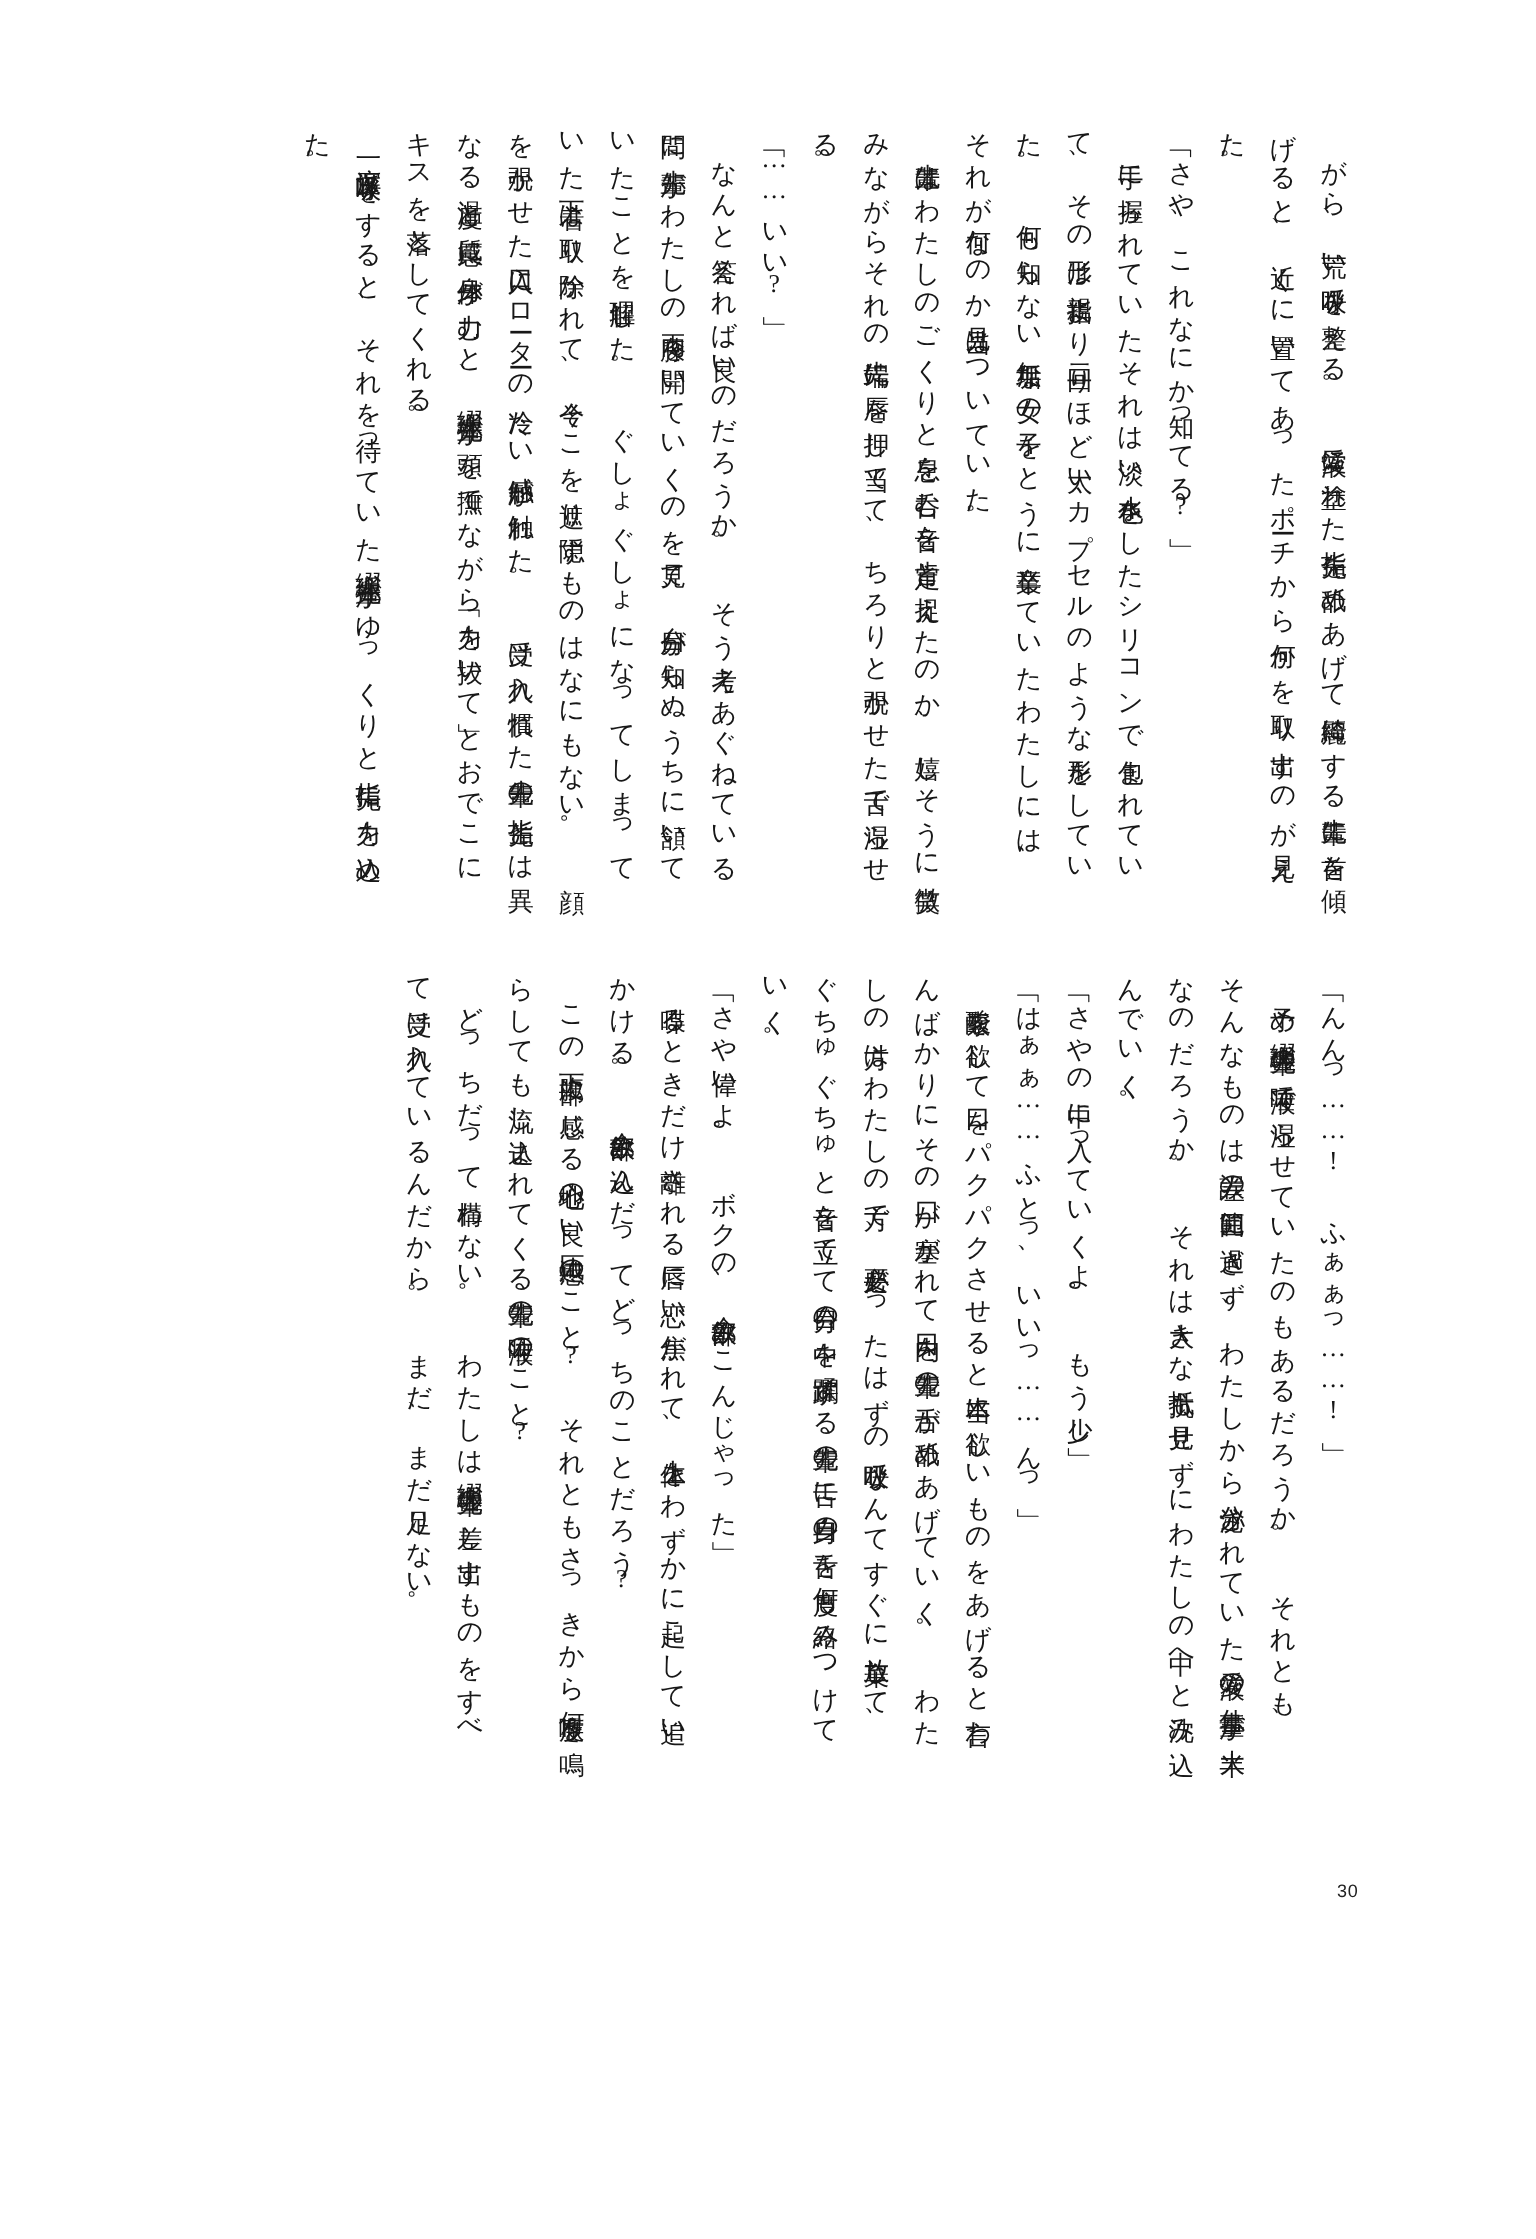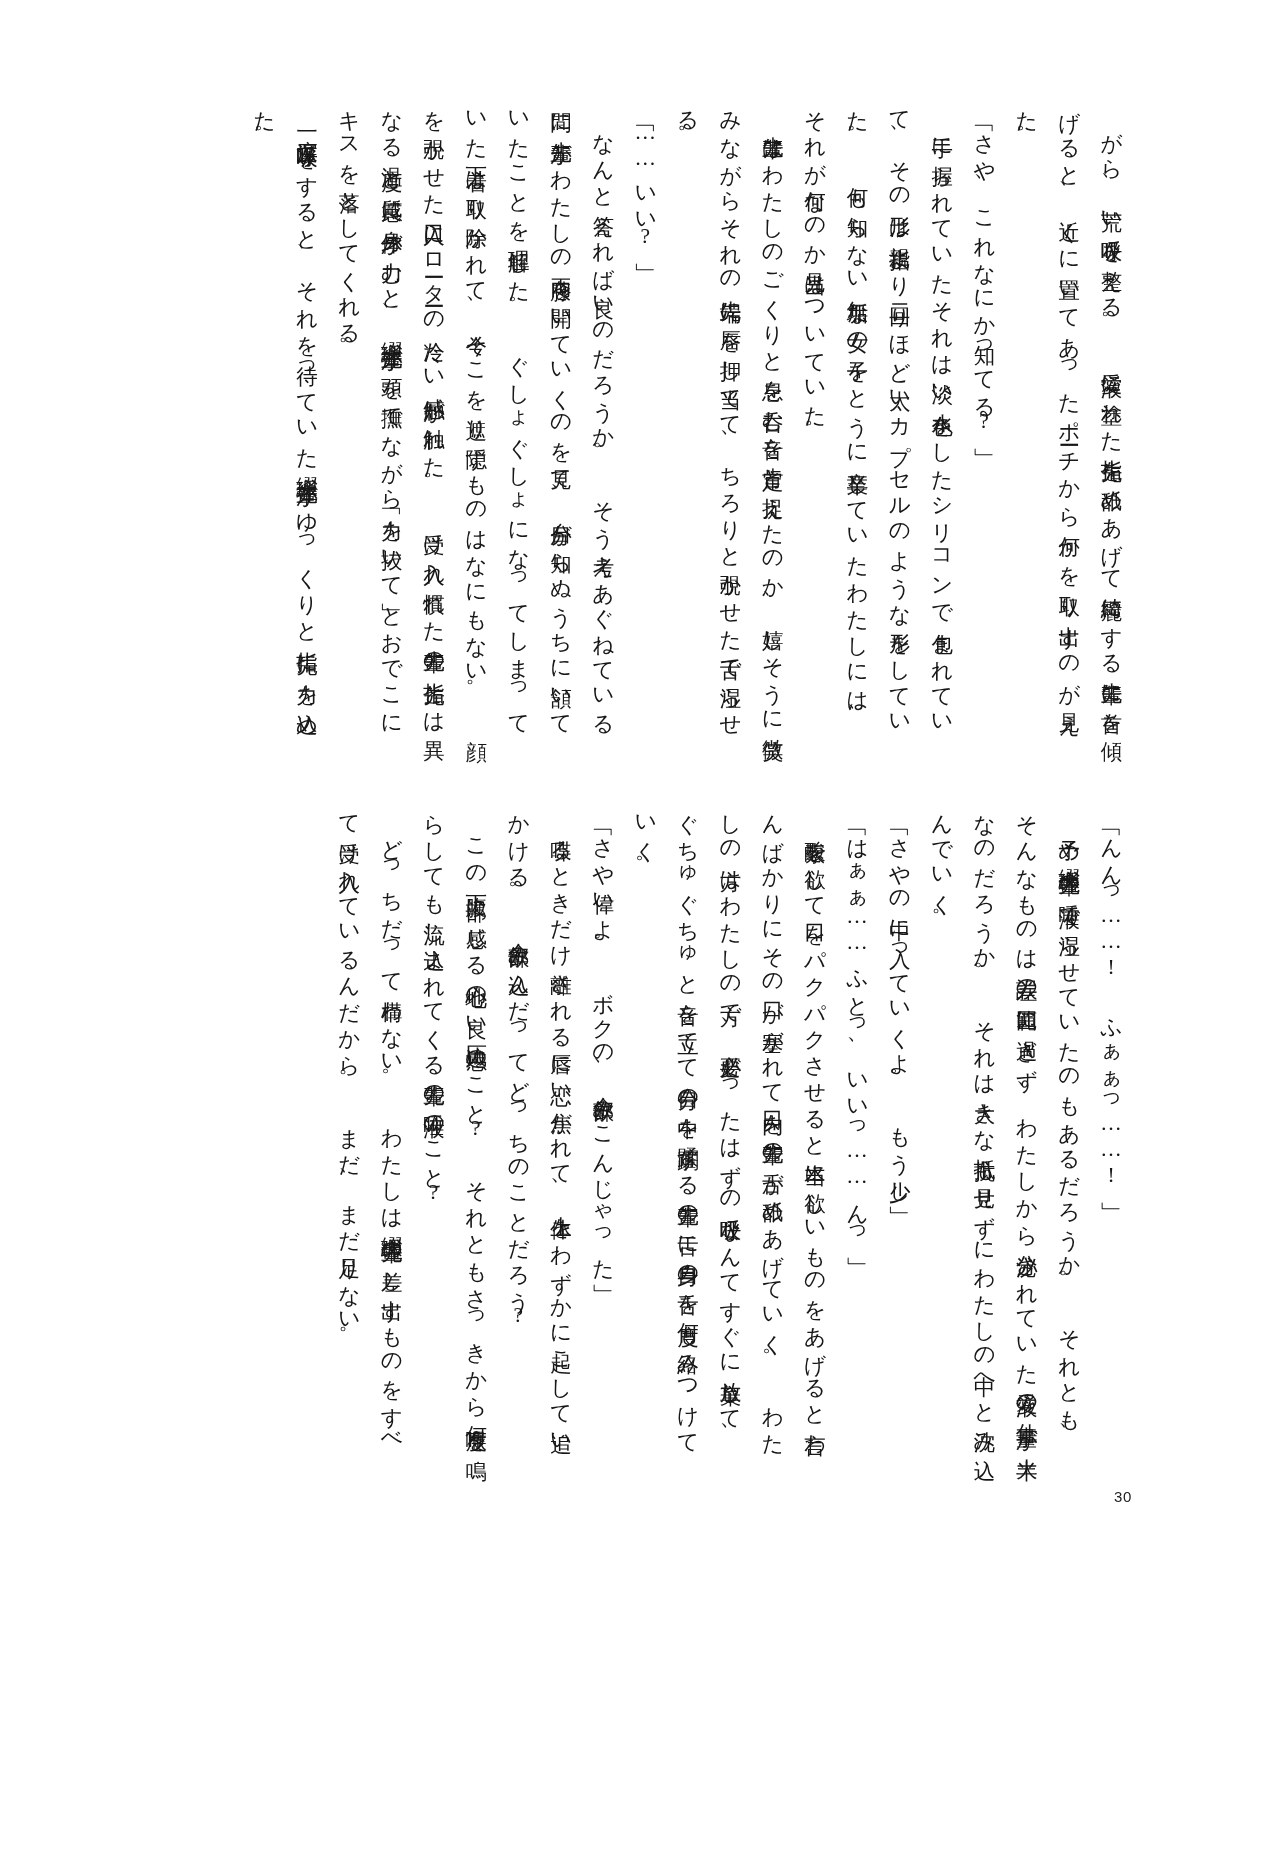--- a/index.html
+++ b/index.html
@@ -54,21 +54,21 @@
     padding: 0;
     text-indent: 1em;
   }
   .para.noindent {
     text-indent: 0;
   }
 
   
   #folio {
     position: absolute;
-    top: 1488px;
+    top: 1568px;
     right: 148px;
     font-family: "Liberation Sans", "DejaVu Sans", sans-serif;
     font-size: 15px;
     color: #222222;
     letter-spacing: 0.04em;
   }
 </style>
 </head>
 <body>
 

